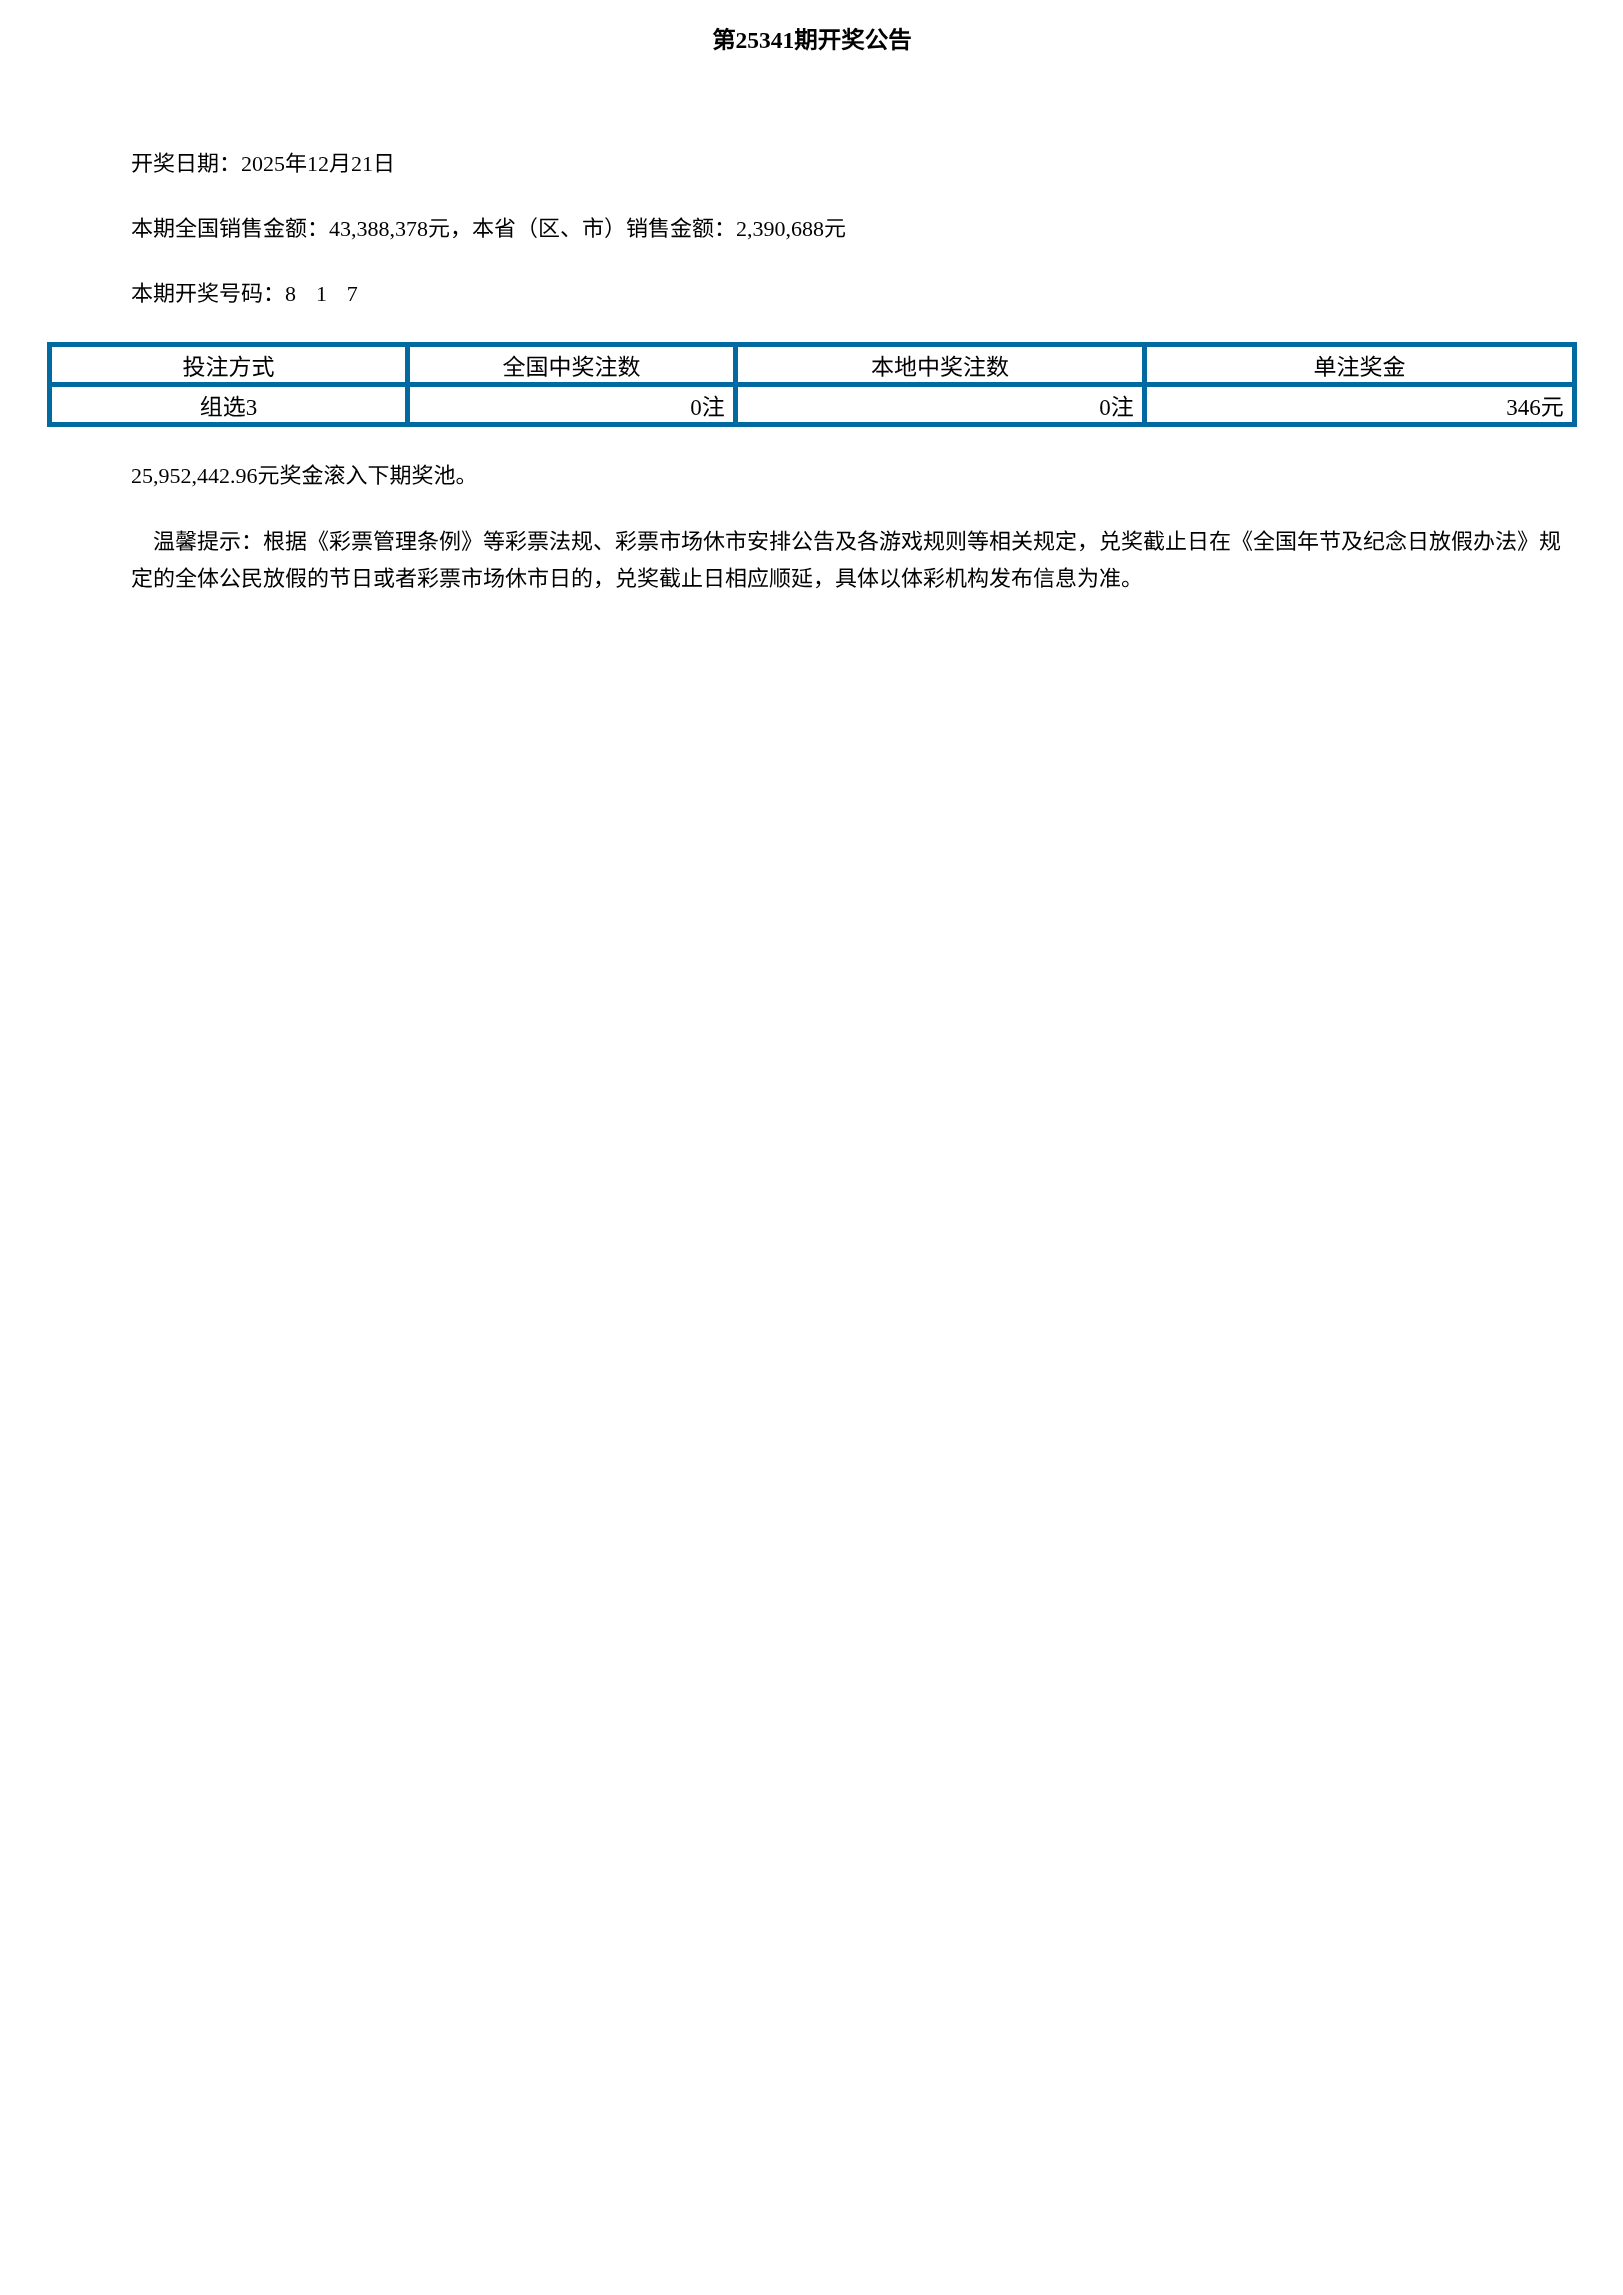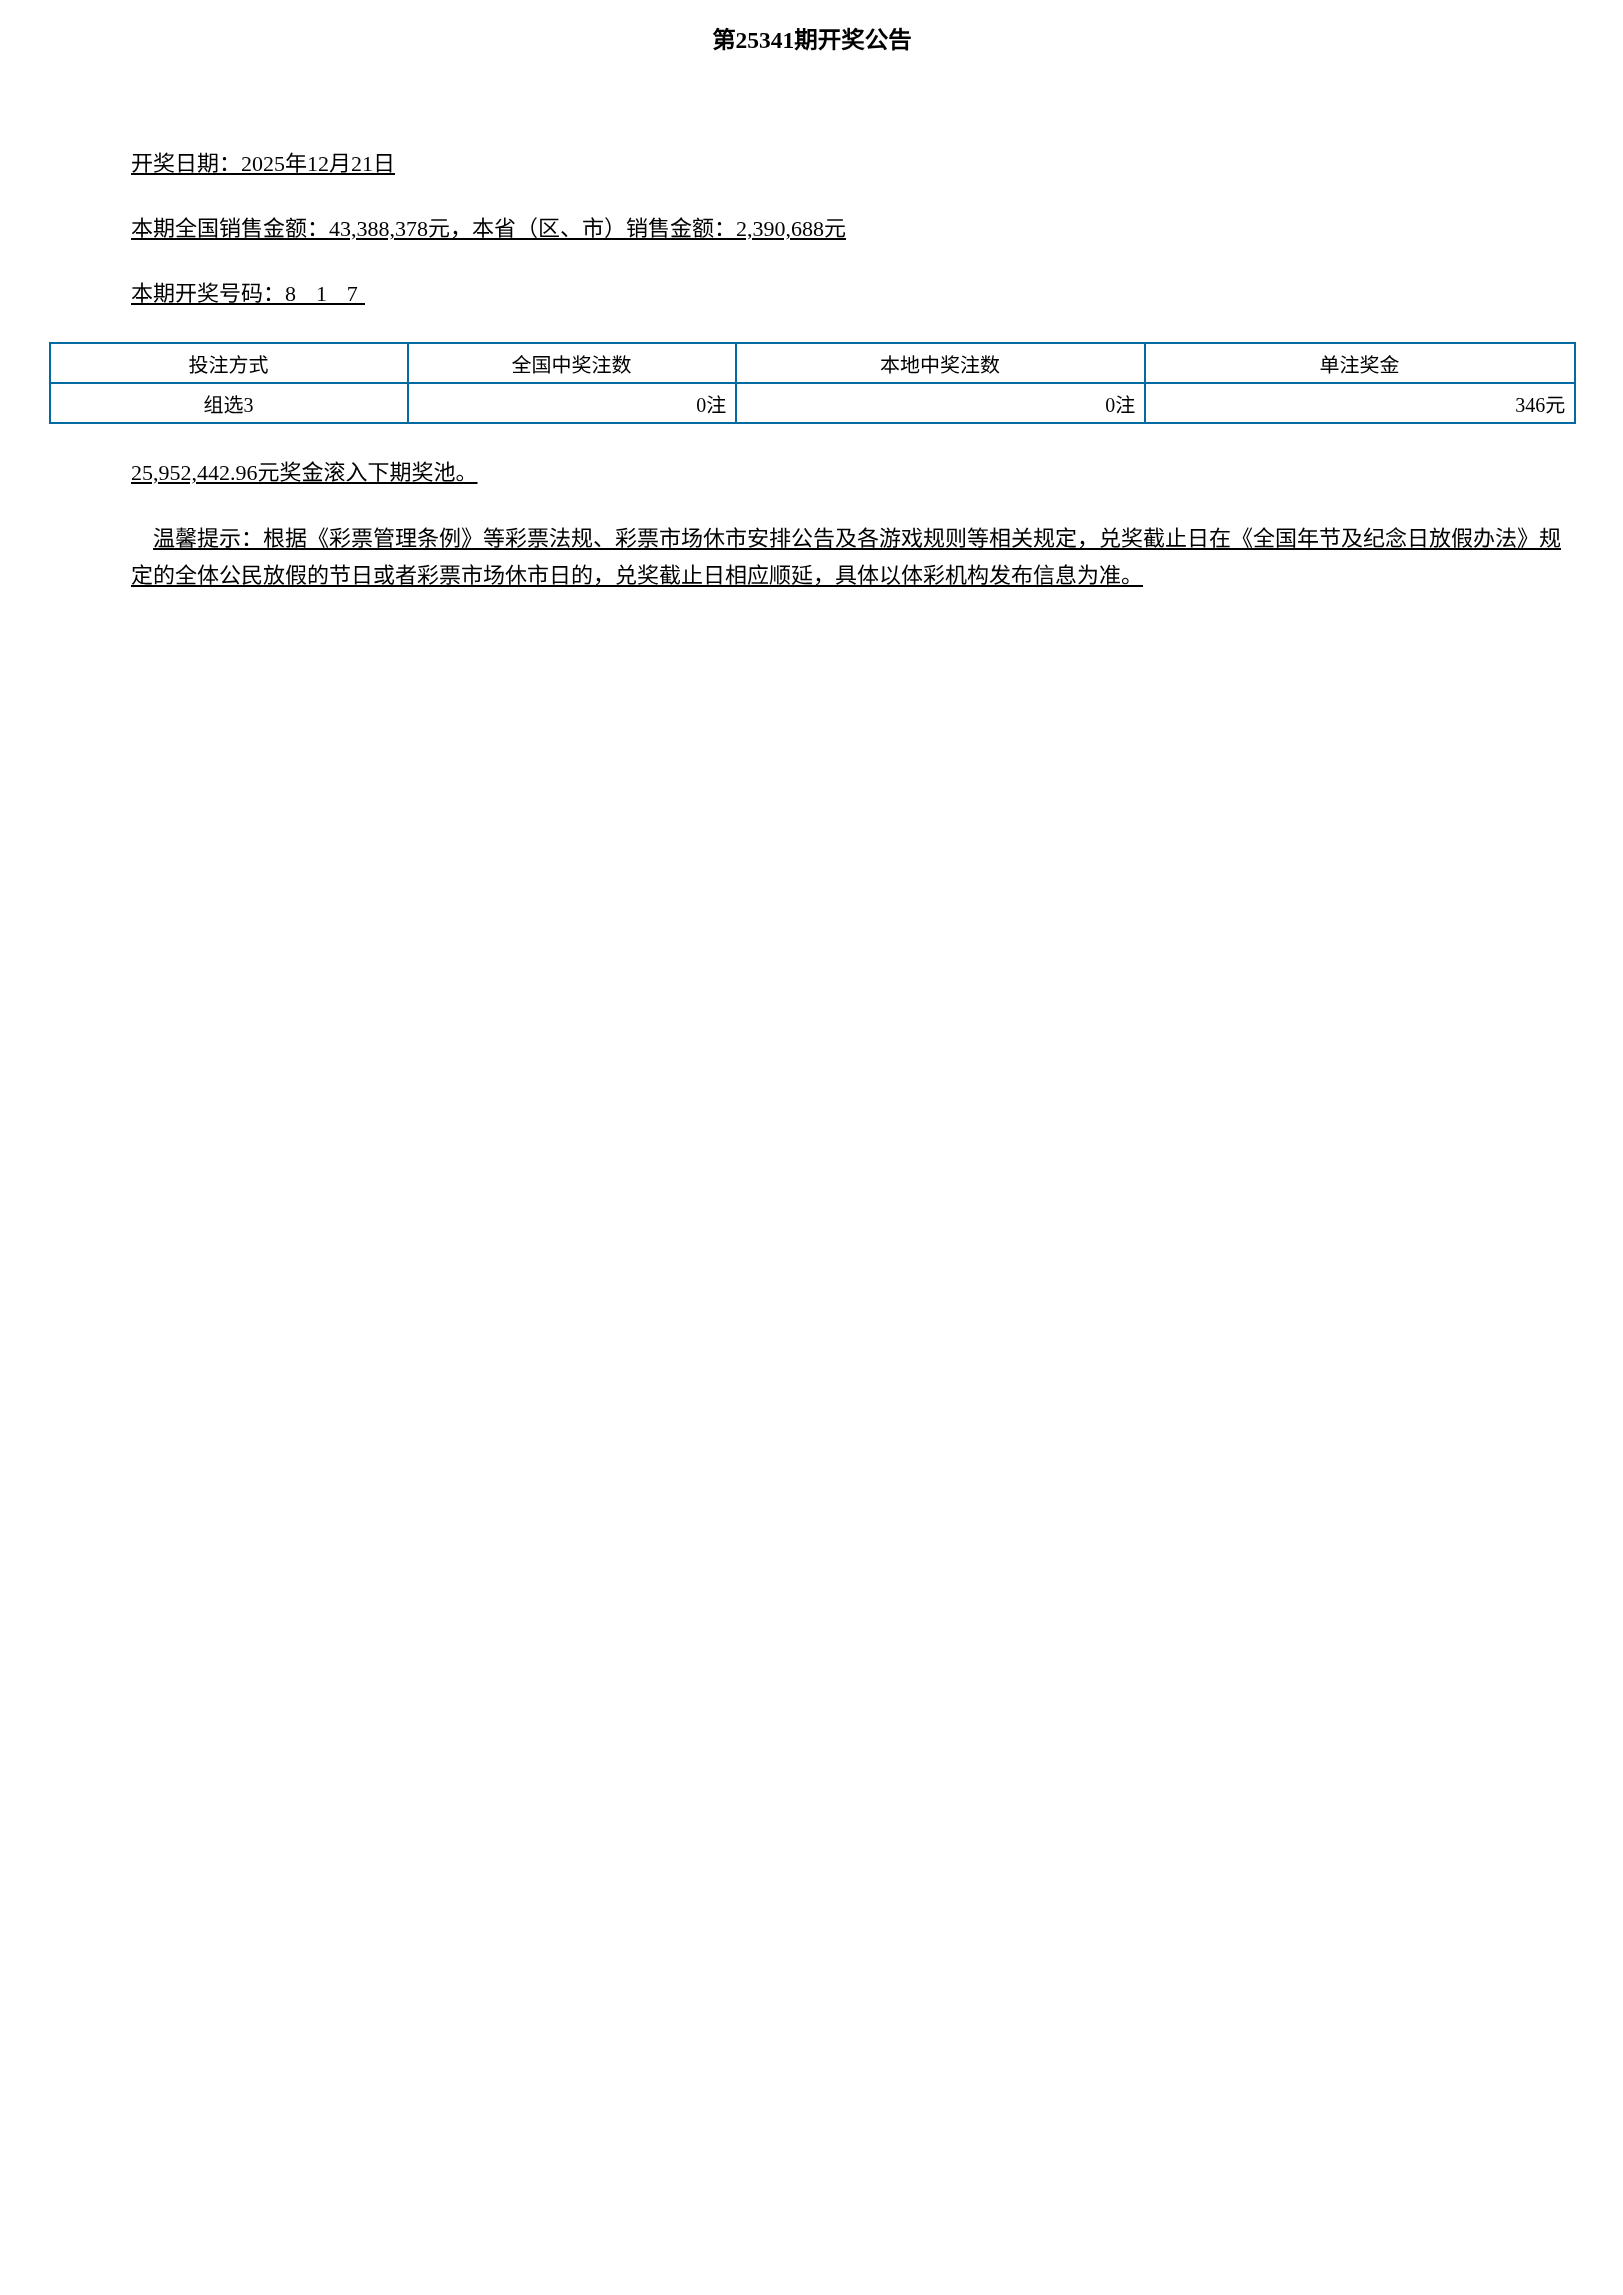--- a/index.html
+++ b/index.html
@@ -34,43 +34,42 @@
     font-size: 23.5px;
     line-height: 1.25;
     margin: 25.6px 0 0 0;
     font-weight: bold;
   }
   .content {
     margin: 7px auto;
     width: 1464px;
     padding-left: 51px;
     box-sizing: border-box;
-    text-decoration: underline;
   }
   .para {
     font-size: 22px;
     line-height: 1.55;
     margin: 0;
     padding: 0;
   }
   .p-date { margin-top: 92px; }
   .p-sales { margin-top: 31px; }
   .p-numbers { margin-top: 31px; }
   .nums {
     letter-spacing: 7.2px;
   }
   table.prize {
     border-collapse: collapse;
     width: 1525px;
     margin: 31px auto 0 auto;
     table-layout: fixed;
   }
   table.prize th, table.prize td {
-    border: 2px solid #0369a1;
-    font-size: 20px;
+    border: 5px solid #0369a1;
+    font-size: 23px;
     font-weight: normal;
     height: 40px;
     padding: 0 8.2px;
     box-sizing: border-box;
   }
   table.prize th {
     text-align: center;
   }
   table.prize td.c0 {
     text-align: center;

